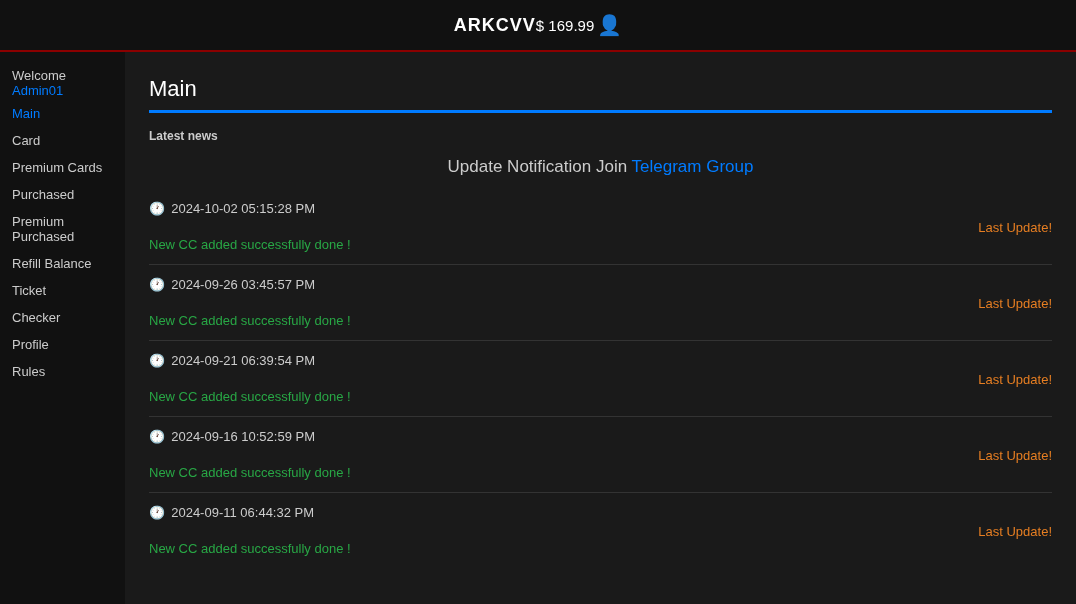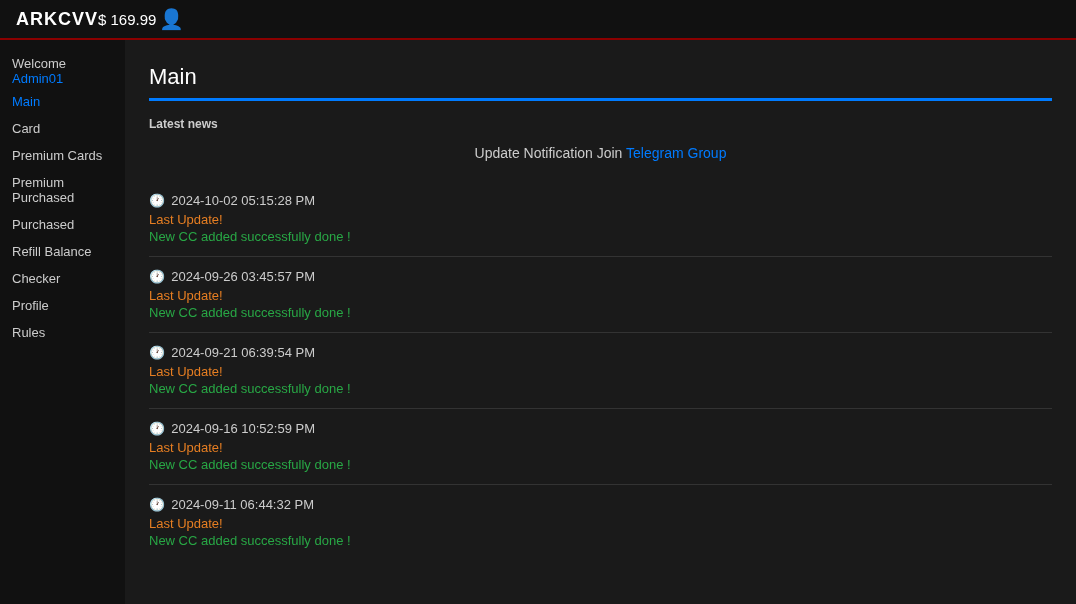--- a/index.html
+++ b/index.html
@@ -16,23 +16,23 @@
       width: 1076px;
       height: 604px;
       overflow: hidden;
     }
 
     
     .navbar {
       background-color: #111;
       display: flex;
       align-items: center;
-      justify-content: flex-start;
+      justify-content: center;
       padding: 0 16px;
-      height: 40px;
+      height: 52px;
       border-bottom: 2px solid #8b0000;
     }
 
     .navbar-brand {
       color: #fff;
       font-size: 18px;
       font-weight: bold;
       letter-spacing: 1px;
     }
 
@@ -125,22 +125,22 @@
     .section-title {
       color: #ccc;
       font-size: 12px;
       font-weight: bold;
       margin-bottom: 14px;
     }
 
     .notification-bar {
       text-align: center;
       color: #ccc;
-      font-size: 14px;
-      margin-bottom: 20px;
+      font-size: 17px;
+      margin-bottom: 12px;
     }
 
     .telegram-link {
       color: #007bff;
       cursor: pointer;
       text-decoration: none;
     }
 
     .news-item {
       padding: 12px 0;
@@ -161,20 +161,21 @@
     }
 
     .clock-icon {
       font-size: 13px;
     }
 
     .news-update-label {
       color: #e67e22;
       font-size: 13px;
       margin-bottom: 2px;
+      text-align: right;
     }
 
     .news-update-text {
       color: #28a745;
       font-size: 13px;
     }
   </style>
 </head>
 <body>
 
@@ -190,23 +191,24 @@
 
   <aside class="sidebar">
     <div class="sidebar-welcome">
       <span>Welcome</span>
       <span class="sidebar-welcome-user">Admin01</span>
     </div>
 
     <a class="sidebar-item active">Main</a>
     <a class="sidebar-item">Card</a>
     <a class="sidebar-item">Premium Cards</a>
+    <a class="sidebar-item">Purchased</a>
     <a class="sidebar-item">Premium Purchased</a>
-    <a class="sidebar-item">Purchased</a>
     <a class="sidebar-item">Refill Balance</a>
+    <a class="sidebar-item">Ticket</a>
     <a class="sidebar-item">Checker</a>
     <a class="sidebar-item">Profile</a>
     <a class="sidebar-item">Rules</a>
   </aside>
 
   <main class="main-content">
     <h1 class="page-title">Main</h1>
     <div class="title-underline"></div>
 
     <div class="section-title">Latest news</div>

